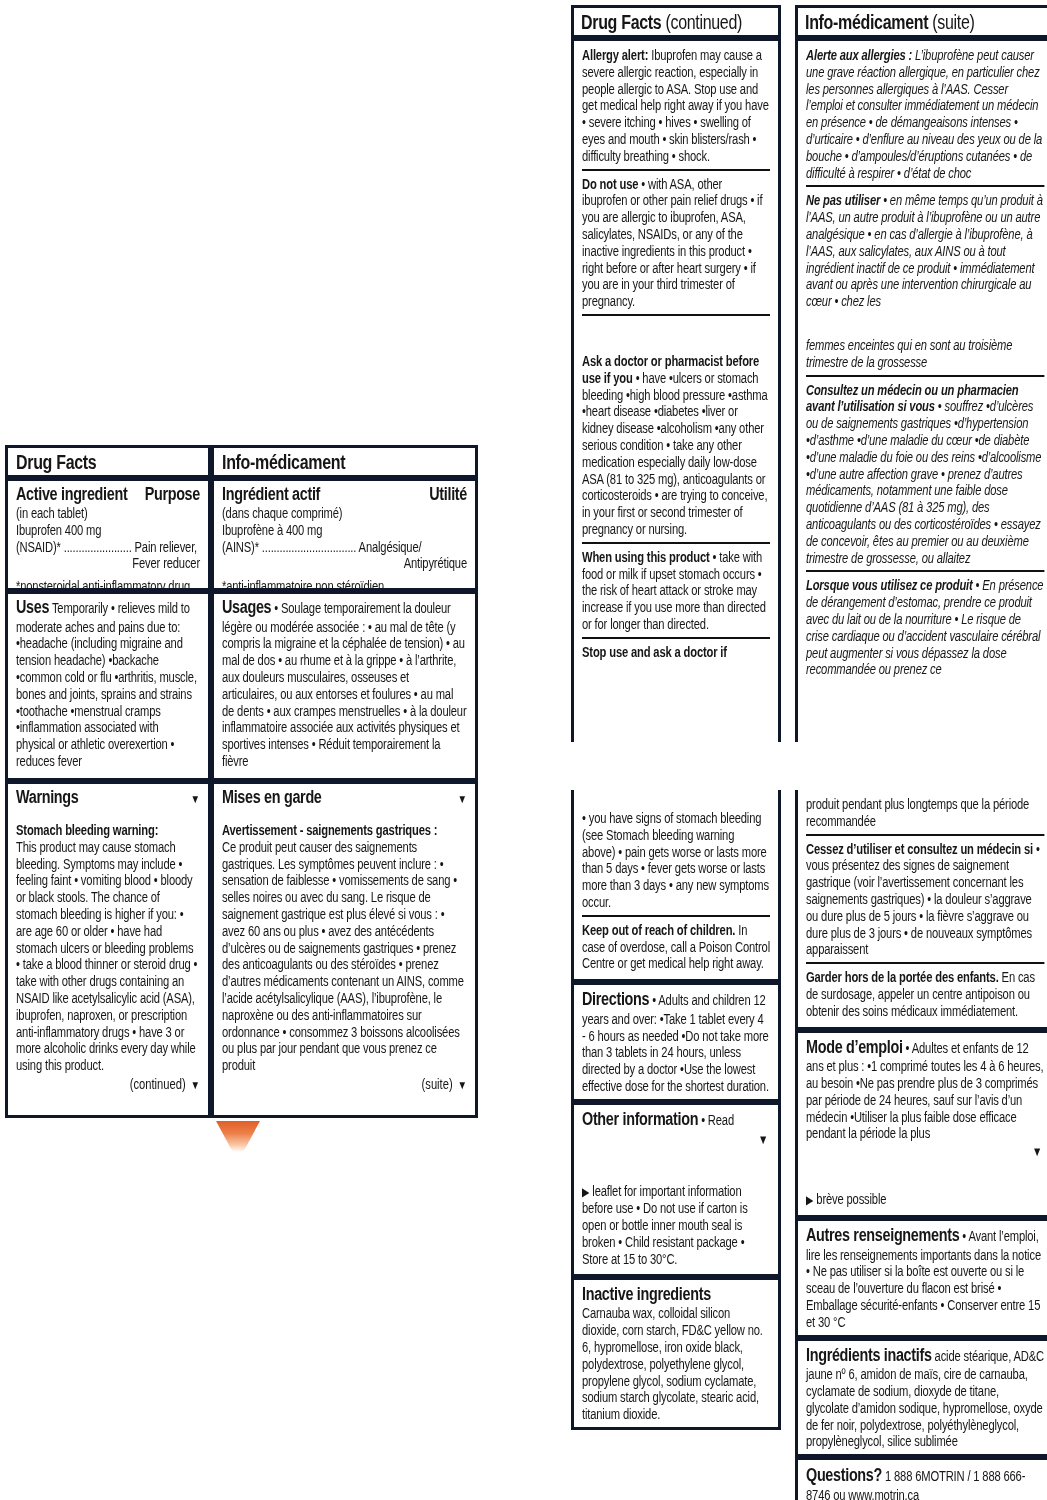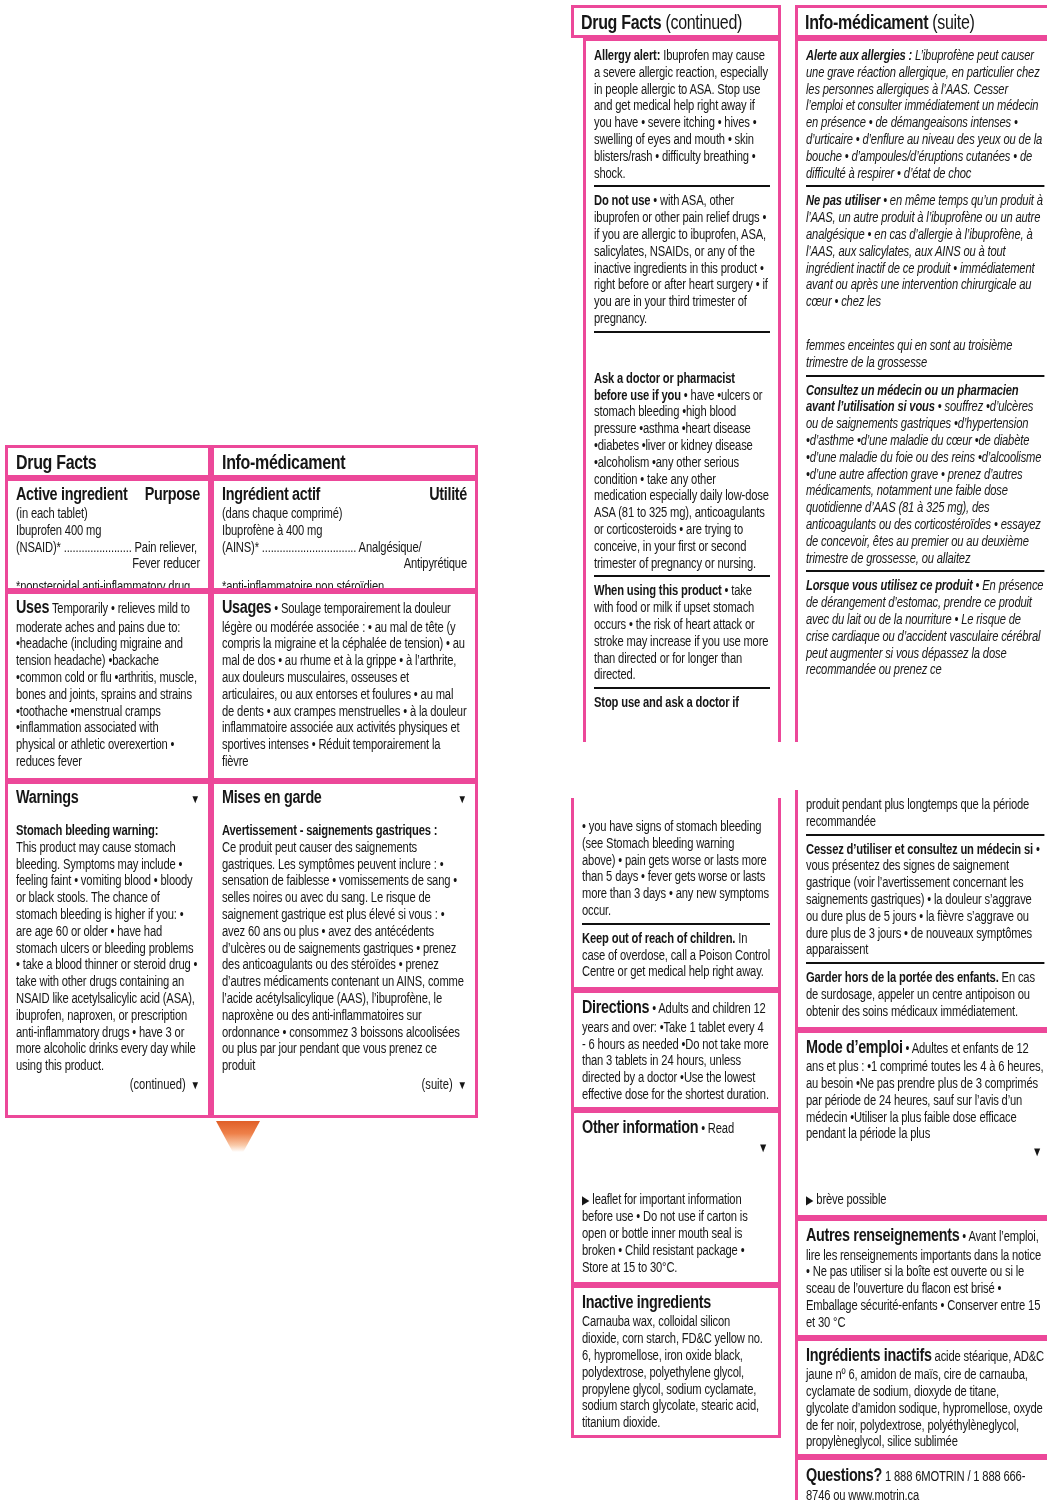--- a/index.html
+++ b/index.html
@@ -1,20 +1,20 @@
 <!DOCTYPE html>
 <html><head>
 <meta charset="utf-8">
 <style>
   html,body{margin:0;padding:0;background:#fff;}
   .canvas{position:relative;width:1047px;height:1500px;background:#fff;
           font-family:"Liberation Sans",sans-serif;color:#161616;overflow:hidden;}
   .panel{position:absolute;}
   
-  .box{box-sizing:border-box;border:3px solid #ec4899;background:#fff;padding:4px 8px;overflow:hidden;}
+  .box{box-sizing:border-box;border:3px solid #0f172a;background:#fff;padding:4px 8px;overflow:hidden;}
   .noTop{border-top:none;}
   .noBot{border-bottom:none;}
   
   .cond{transform:scaleX(0.8);transform-origin:0 0;width:125%;}
   .hdr{font-size:20px;font-weight:bold;letter-spacing:-0.4px;white-space:nowrap;}
   .hdr .lt{font-weight:normal;}
   .big{font-size:18px;font-weight:bold;letter-spacing:-0.4px;}
   .body{font-size:14px;line-height:1.2;letter-spacing:-0.2px;}
   .sec{margin:2px 0 3px;}
   .rule{border-top:2px solid #101010;margin:4px 0 5px;}
@@ -26,21 +26,21 @@
   .spacer30{height:30px;}  .spacer22{height:22px;}
   .spacer14{height:14px;}  .spacer34{height:34px;}
   .footnote{margin-top:6px;}
   
   .leftgrid{display:grid;grid-template-columns:206px 267px;grid-template-rows:33px 113px 190px 337px;}
   .leftgrid .box{padding:3px 8px;}
   
   .colEN{position:absolute;left:0;width:210px;}
   .colFR{position:absolute;left:224px;width:260px;}
   .hdrbox{height:33px;padding:3px 7px;}
-  .tallEN{height:704px;margin-left:12px;}
+  .tallEN{height:704px;}
   .tallFR{height:704px;font-style:italic;}
   .fold-arrow{position:absolute;left:216px;top:1121px;width:44px;height:31px;
     background:linear-gradient(180deg,#e05f28 0%,#ee8049 40%,#f9c9a8 78%,#ffffff 100%);
     clip-path:polygon(0 0,100% 0,62% 100%,38% 100%);}
   .qbody{font-size:14px;line-height:1.25;letter-spacing:-0.2px;}
 </style>
 </head>
 <body>
 
 <div class="canvas">
@@ -202,21 +202,21 @@
             <b>Lorsque vous utilisez ce produit</b>
             <span>• En présence de dérangement d’estomac, prendre ce produit avec du lait ou de la nourriture  • Le risque de crise cardiaque ou d’accident vasculaire cérébral peut augmenter si vous dépassez la dose recommandée ou prenez ce</span>
           </div>
         </div>
       </div>
     </div>
   </section>
 
   <section class="panel" style="left:571px;top:790px;width:470px;">
 
-    <div class="colEN" style="top:8px;">
+    <div class="colEN" style="top:0;">
       <div class="box noTop">
         <div class="cond">
           <div class="spacer14"></div>
           <div class="body sec">• you have signs of stomach bleeding (see Stomach bleeding warning above)  • pain gets worse or lasts more than 5 days  • fever gets worse or lasts more than 3 days  • any new symptoms occur.</div>
           <div class="rule"></div>
           <div class="body sec">
             <b>Keep out of reach of children.</b>
             <span>In case of overdose, call a Poison Control Centre or get medical help right away.</span>
           </div>
         </div>

